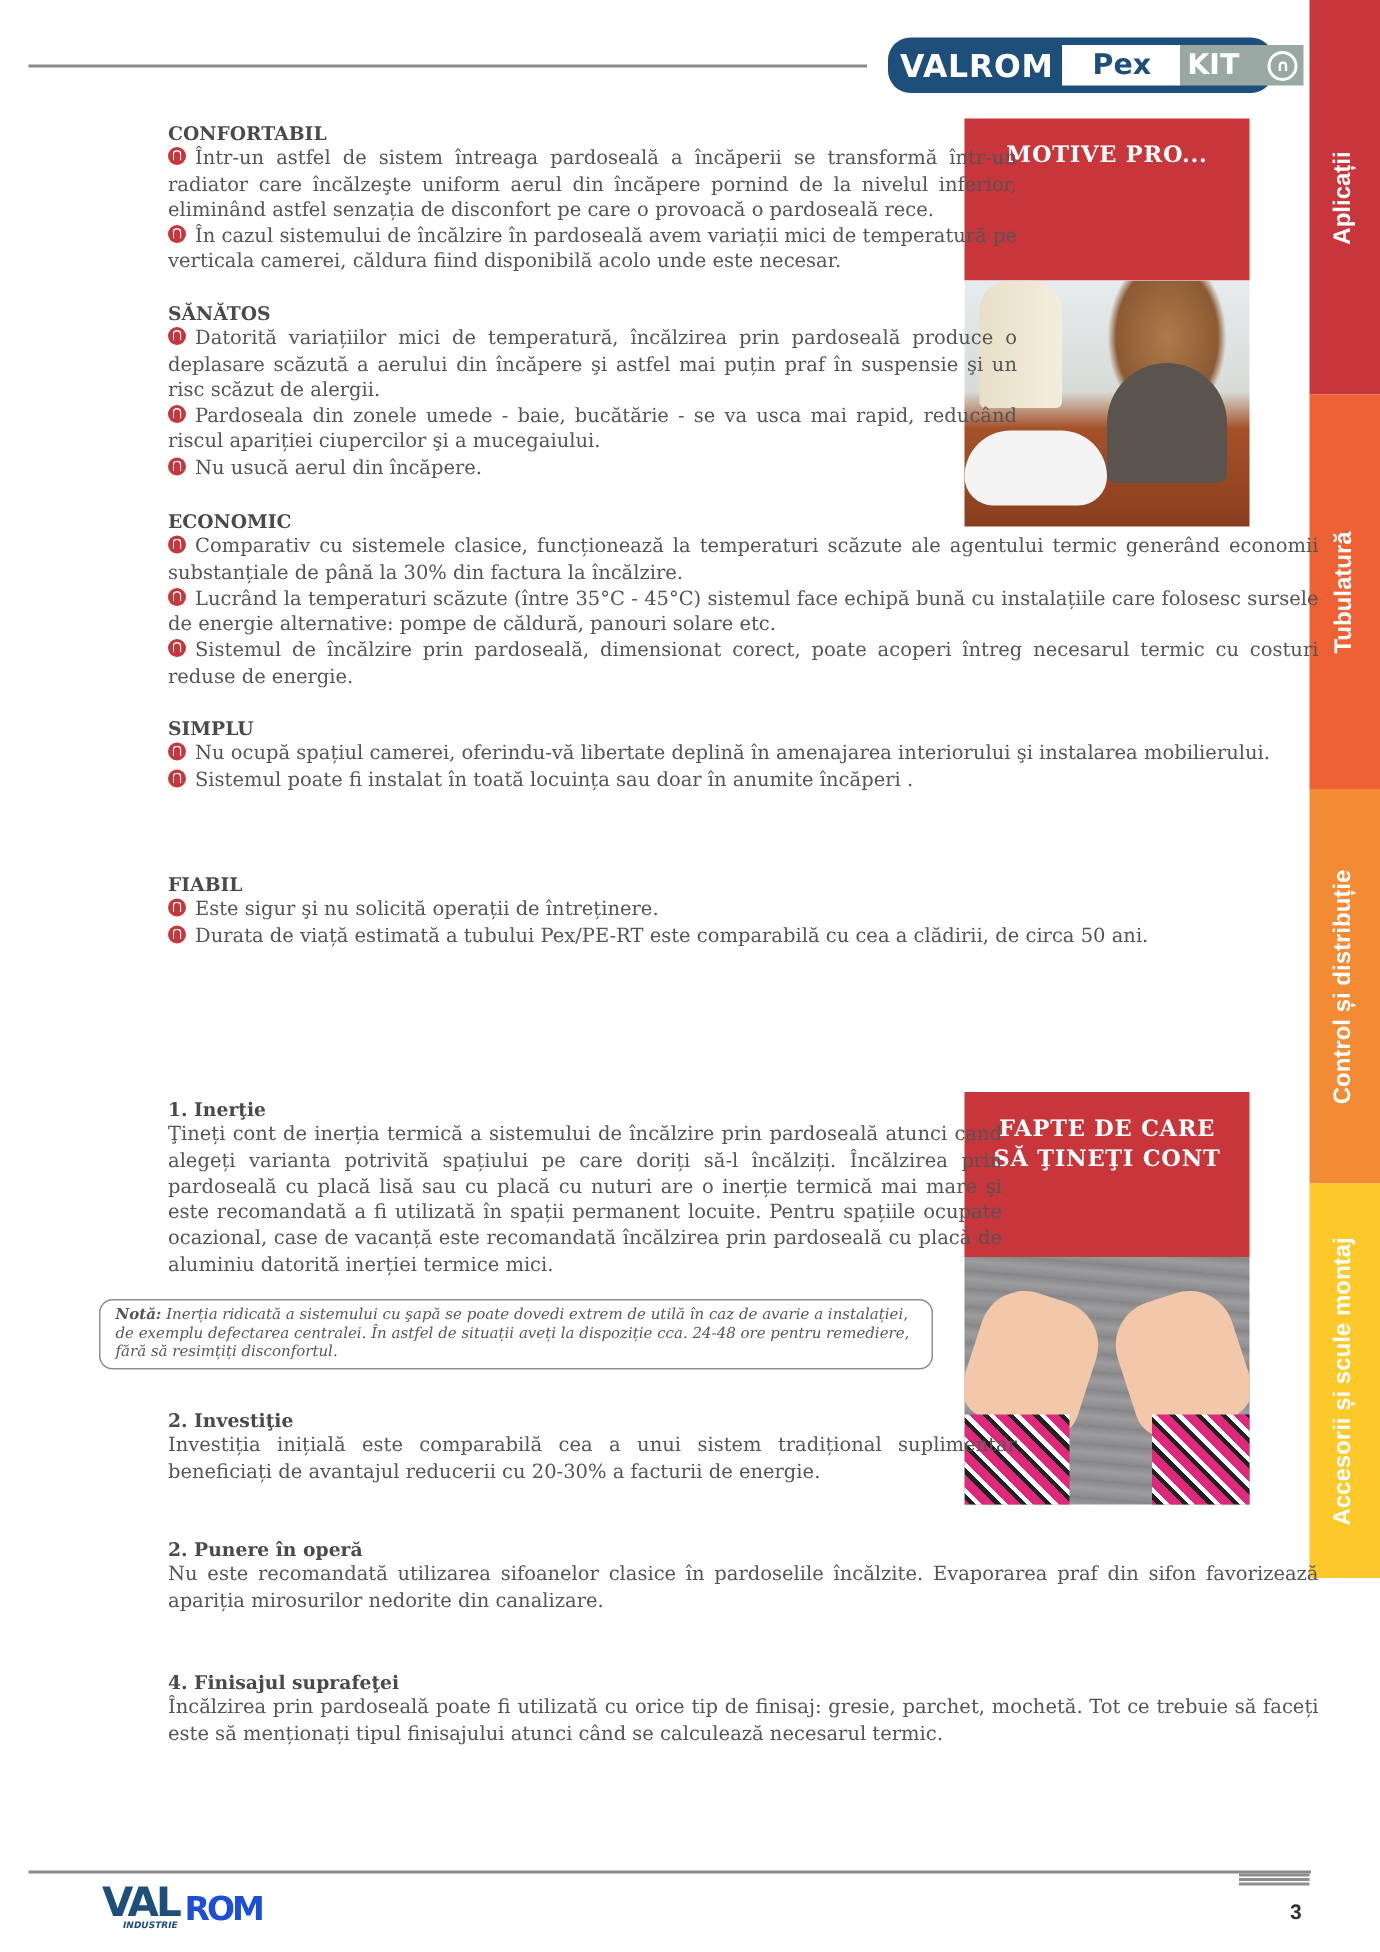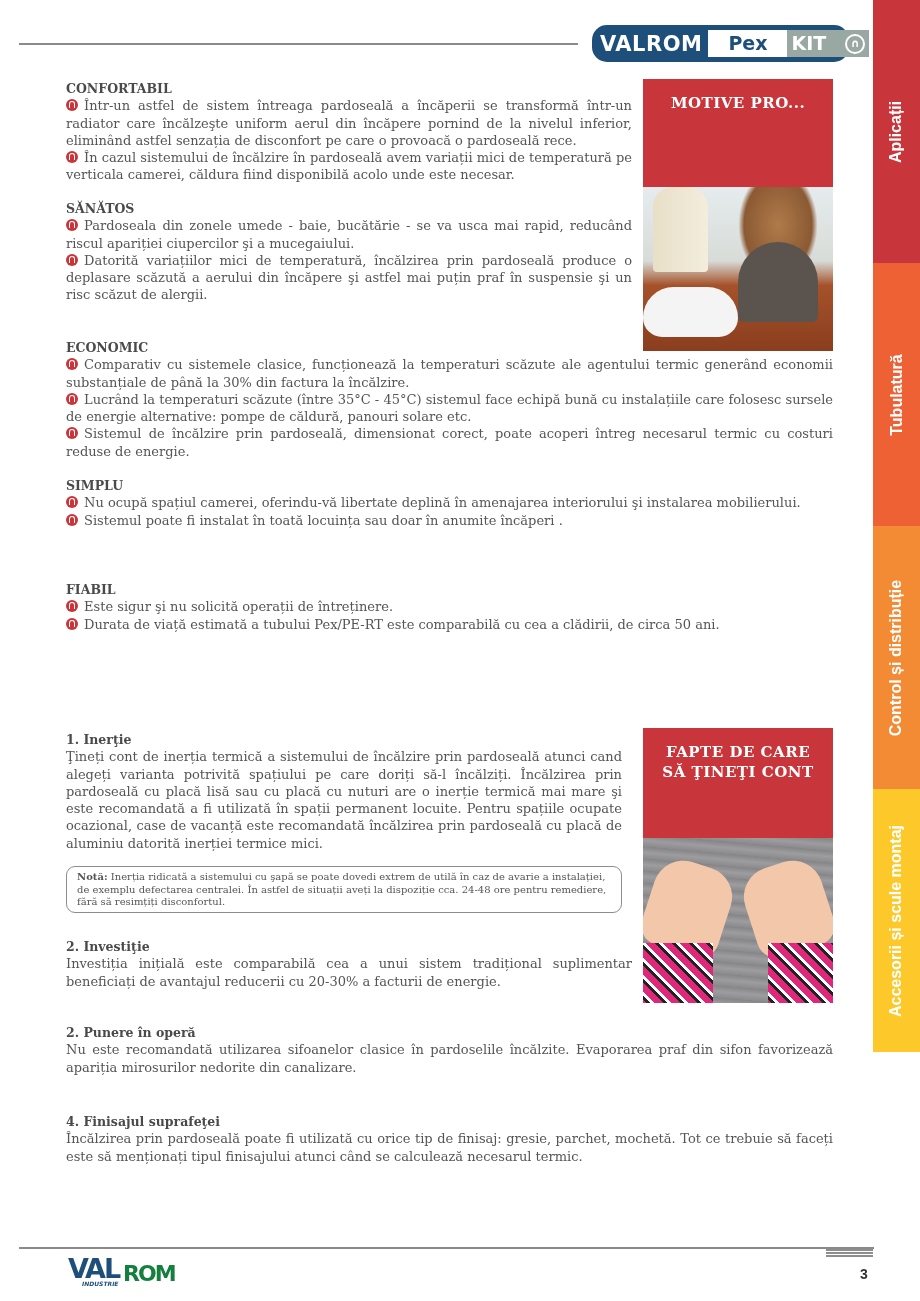--- a/index.html
+++ b/index.html
@@ -14,21 +14,21 @@
   .brand-logo .kit .ring { width: 20px; height: 20px; border: 2px solid #fff; border-radius: 50%; display: inline-flex; align-items: center; justify-content: center; font-size: 11px; line-height: 1; }
 
   .side-tabs { position: absolute; left: 873px; top: 0; width: 47px; height: 1052px; }
   .side-tab { position: absolute; left: 0; width: 47px; display: flex; align-items: center; justify-content: center; }
   .side-tab span { transform: rotate(-90deg); white-space: nowrap; color: #fff; font-family: "Liberation Sans", sans-serif; font-weight: bold; font-size: 16px; }
   .tab-1 { top: 0; height: 263px; background: #c8363c; }
   .tab-2 { top: 263px; height: 263px; background: #ee6134; }
   .tab-3 { top: 526px; height: 263px; background: #f38a34; }
   .tab-4 { top: 789px; height: 263px; background: #fdc82a; }
 
-  .text { position: absolute; font-size: 13px; line-height: 17.3px; color: #555; }
+  .text { position: absolute; font-size: 13px; line-height: 17.3px; color: #555; margin-left: 46px; }
   .sec-title { font-weight: bold; color: #4a4a4a; font-size: 12.5px; }
   .para { text-align: justify; }
   .bullet { display: inline-block; width: 12px; height: 12px; border-radius: 50%; background: #c8363c; vertical-align: -1px; margin-right: 6px; position: relative; }
   .bullet::after { content: ""; position: absolute; left: 3px; top: 2px; width: 4px; height: 6px; border: 1.3px solid #fff; border-radius: 3px 3px 0 0; border-bottom: none; }
 
   .col-narrow { left: 66px; width: 566px; }
   .col-wide { left: 66px; width: 767px; }
 
   .promo { position: absolute; left: 643px; width: 190px; }
   .promo .head { background: #c8363c; color: #fff; font-weight: bold; font-size: 15px; text-align: center; letter-spacing: 0.5px; line-height: 20px; padding-top: 14px; }
@@ -43,30 +43,30 @@
   .promo-2 { top: 728px; height: 275px; }
   .promo-2 .head { height: 110px; }
   .promo-2 .photo { height: 165px; background: repeating-linear-gradient(5deg, #8b8a8c 0px, #9d9c9e 6px, #858486 12px); position: relative; overflow: hidden; }
   .promo-2 .photo .foot { position: absolute; top: 25px; width: 80px; height: 90px; background: #f2c7aa; border-radius: 30px 30px 20px 20px; }
   .promo-2 .photo .foot.l { left: 5px; transform: rotate(18deg); }
   .promo-2 .photo .foot.r { left: 105px; transform: rotate(-18deg); }
   .promo-2 .photo .sock { position: absolute; top: 105px; width: 70px; height: 65px; background: repeating-linear-gradient(45deg, #e0287a 0 6px, #222 6px 9px, #fff 9px 12px); }
   .promo-2 .photo .sock.l { left: 0; }
   .promo-2 .photo .sock.r { left: 125px; }
 
-  .note-box { position: absolute; left: 66px; top: 866px; width: 556px; height: 47px; border: 1px solid #8d8d8d; border-radius: 9px; padding: 4px 10px; font-size: 10px; line-height: 12.6px; color: #555; }
+  .note-box { position: absolute; left: 66px; top: 866px; width: 556px; height: 47px; border: 1px solid #8d8d8d; border-radius: 9px; padding: 4px 10px; font-size: 10px; line-height: 12.6px; font-style: italic; color: #555; }
   .note-box b { font-weight: bold; }
 
   .bottom-rule { position: absolute; left: 19px; top: 1247px; width: 855px; height: 2px; background: #8a8a8a; }
   .lines-mark { position: absolute; left: 826px; top: 1249px; width: 47px; }
   .lines-mark i { display: block; height: 2px; background: #8d8d8d; margin-bottom: 1px; }
   .page-num { position: absolute; left: 860px; top: 1266px; font-family: "Liberation Sans", sans-serif; font-weight: bold; font-size: 14px; color: #333; }
   .foot-logo { position: absolute; left: 68px; top: 1257px; width: 120px; height: 30px; }
   .foot-logo .val { position: absolute; left: 0; top: 0; font-family: "DejaVu Sans", sans-serif; font-weight: bold; font-size: 27px; color: #1d4f7a; letter-spacing: -2px; line-height: 24px; }
-  .foot-logo .rom { position: absolute; left: 55px; top: 6px; font-family: "DejaVu Sans", sans-serif; font-weight: bold; font-size: 22px; color: #15803d; letter-spacing: -2px; line-height: 22px; }
+  .foot-logo .rom { position: absolute; left: 55px; top: 6px; font-family: "DejaVu Sans", sans-serif; font-weight: bold; font-size: 22px; color: #1d4ed8; letter-spacing: -2px; line-height: 22px; }
   .foot-logo .ind { position: absolute; left: 14px; top: 23px; font-family: "DejaVu Sans", sans-serif; font-style: italic; font-weight: bold; font-size: 6px; color: #1d4f7a; }
 </style>
 </head>
 <body>
 
 <div class="top-rule"></div>
 <div class="brand-logo">
   <span class="valrom">VALROM</span>
   <span class="pex">Pex</span>
   <span class="kit">
@@ -103,22 +103,23 @@
 </div>
 
 <div class="text col-narrow" style="top:80px;">
   <div class="sec-title">CONFORTABIL</div>
   <div class="para"><span class="bullet"></span><span>Într-un astfel de sistem întreaga pardoseală a încăperii se transformă într-un radiator care încălzeşte uniform aerul din încăpere pornind de la nivelul inferior, eliminând astfel senzația de disconfort pe care o provoacă o pardoseală rece.</span></div>
   <div class="para"><span class="bullet"></span><span>În cazul sistemului de încălzire în pardoseală avem variații mici de temperatură pe verticala camerei, căldura fiind disponibilă acolo unde este necesar.</span></div>
 </div>
 
 <div class="text col-narrow" style="top:200px;">
   <div class="sec-title">SĂNĂTOS</div>
+  <div class="para"><span class="bullet"></span><span>Datorită variațiilor mici de temperatură, încălzirea prin pardoseală produce o deplasare scăzută a aerului din încăpere şi astfel mai puțin praf în suspensie şi un risc scăzut de alergii.</span></div>
   <div class="para"><span class="bullet"></span><span>Pardoseala din zonele umede - baie, bucătărie - se va usca mai rapid, reducând riscul apariției ciupercilor şi a mucegaiului.</span></div>
-  <div class="para"><span class="bullet"></span><span>Datorită variațiilor mici de temperatură, încălzirea prin pardoseală produce o deplasare scăzută a aerului din încăpere şi astfel mai puțin praf în suspensie şi un risc scăzut de alergii.</span></div>
+  <div class="para"><span class="bullet"></span><span>Nu usucă aerul din încăpere.</span></div>
 </div>
 
 <div class="text col-wide" style="top:339px;">
   <div class="sec-title">ECONOMIC</div>
   <div class="para"><span class="bullet"></span><span>Comparativ cu sistemele clasice, funcționează la temperaturi scăzute ale agentului termic generând economii substanțiale de până la 30% din factura la încălzire.</span></div>
   <div class="para"><span class="bullet"></span><span>Lucrând la temperaturi scăzute (între 35°C - 45°C) sistemul face echipă bună cu instalațiile care folosesc sursele de energie alternative: pompe de căldură, panouri solare etc.</span></div>
   <div class="para"><span class="bullet"></span><span>Sistemul de încălzire prin pardoseală, dimensionat corect, poate acoperi întreg necesarul termic cu costuri reduse de energie.</span></div>
 </div>
 
 <div class="text col-wide" style="top:477px;">

